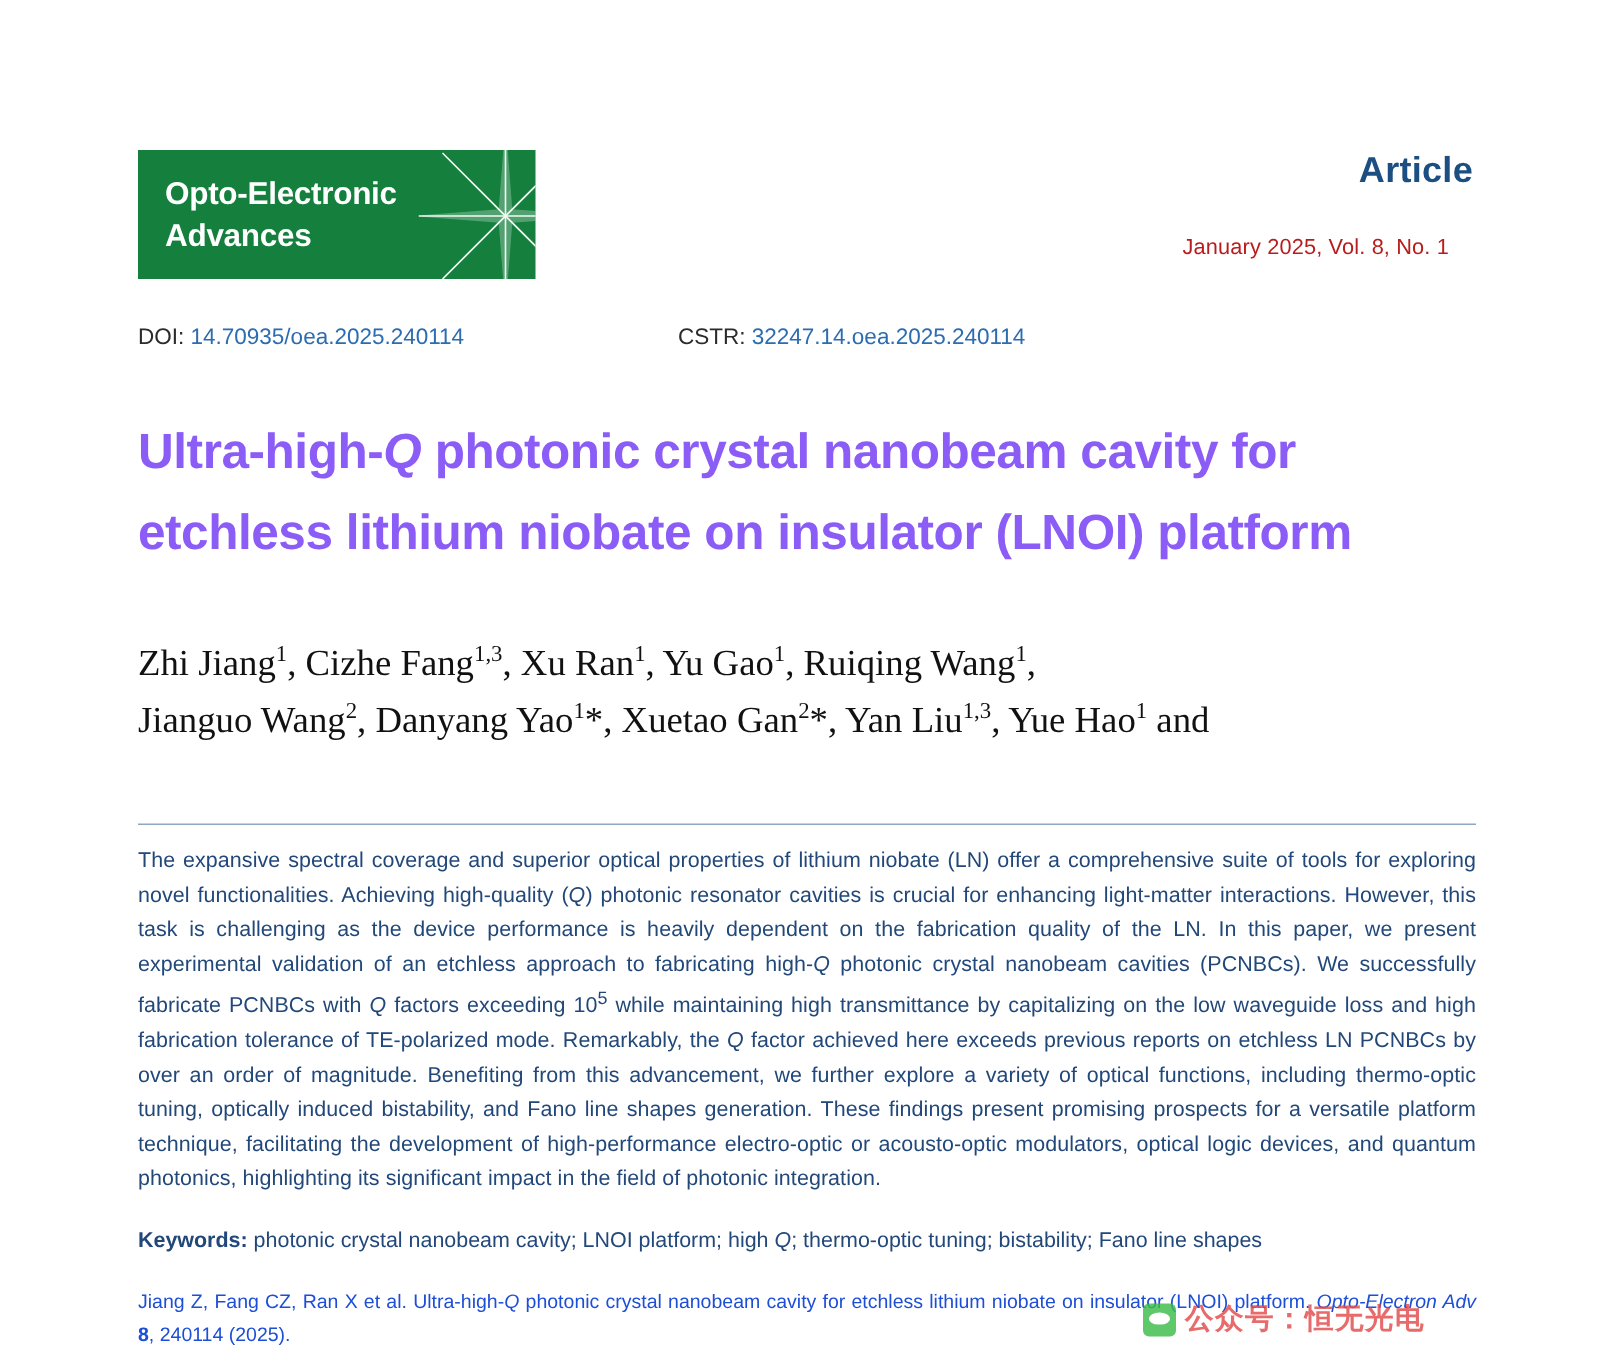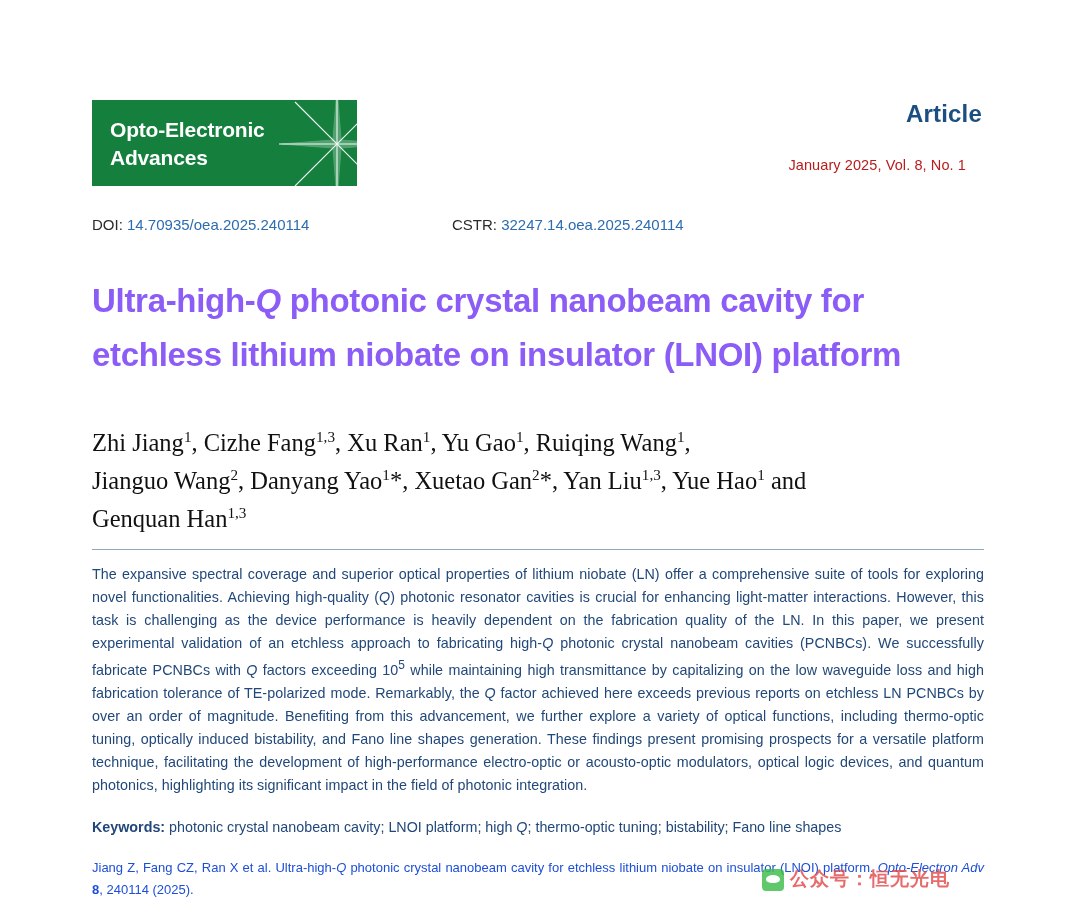--- a/index.html
+++ b/index.html
@@ -239,21 +239,20 @@
       <span>CSTR:</span>
       <span class="link">32247.14.oea.2025.240114</span>
     </div>
   </div>
 
   <h1 class="title"><span>Ultra-high-</span><i>Q</i><span> photonic crystal nanobeam cavity for etchless lithium niobate on insulator (LNOI) platform</span></h1>
 
   <div class="authors">
     <div>Zhi Jiang<sup>1</sup>, Cizhe Fang<sup>1,3</sup>, Xu Ran<sup>1</sup>, Yu Gao<sup>1</sup>, Ruiqing Wang<sup>1</sup>,</div>
     <div>Jianguo Wang<sup>2</sup>, Danyang Yao<sup>1</sup>*, Xuetao Gan<sup>2</sup>*, Yan Liu<sup>1,3</sup>, Yue Hao<sup>1</sup> and</div>
-    <div>Genquan Han<sup>1,3</sup></div>
   </div>
 
   <div class="divider"></div>
 
   <div class="abstract">The expansive spectral coverage and superior optical properties of lithium niobate (LN) offer a comprehensive suite of tools for exploring novel functionalities. Achieving high-quality (<i>Q</i>) photonic resonator cavities is crucial for enhancing light-matter interactions. However, this task is challenging as the device performance is heavily dependent on the fabrication quality of the LN. In this paper, we present experimental validation of an etchless approach to fabricating high-<i>Q</i> photonic crystal nanobeam cavities (PCNBCs). We successfully fabricate PCNBCs with <i>Q</i> factors exceeding 10<sup>5</sup> while maintaining high transmittance by capitalizing on the low waveguide loss and high fabrication tolerance of TE-polarized mode. Remarkably, the <i>Q</i> factor achieved here exceeds previous reports on etchless LN PCNBCs by over an order of magnitude. Benefiting from this advancement, we further explore a variety of optical functions, including thermo-optic tuning, optically induced bistability, and Fano line shapes generation. These findings present promising prospects for a versatile platform technique, facilitating the development of high-performance electro-optic or acousto-optic modulators, optical logic devices, and quantum photonics, highlighting its significant impact in the field of photonic integration.</div>
 
   <div class="keywords"><span class="kw-label">Keywords:</span><span> photonic crystal nanobeam cavity; LNOI platform; high <i>Q</i>; thermo-optic tuning; bistability; Fano line shapes</span></div>
 
   <div class="citation">Jiang Z, Fang CZ, Ran X et al. Ultra-high-<i>Q</i> photonic crystal nanobeam cavity for etchless lithium niobate on insulator (LNOI) platform. <i>Opto-Electron Adv</i> <b>8</b>, 240114 (2025).</div>
 

